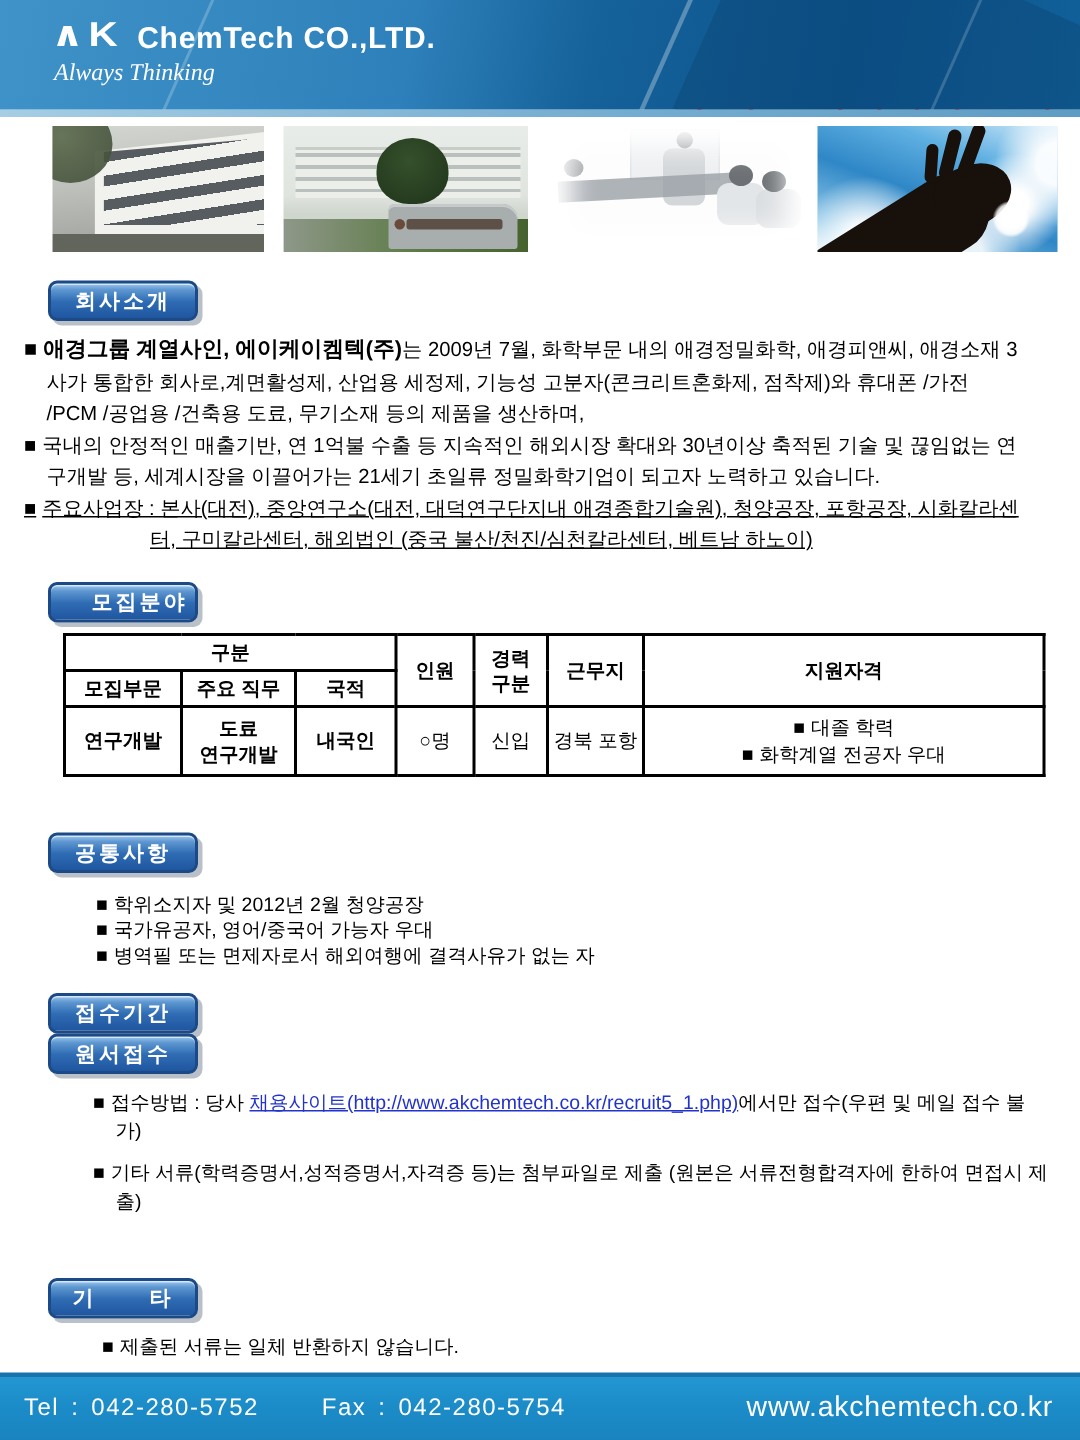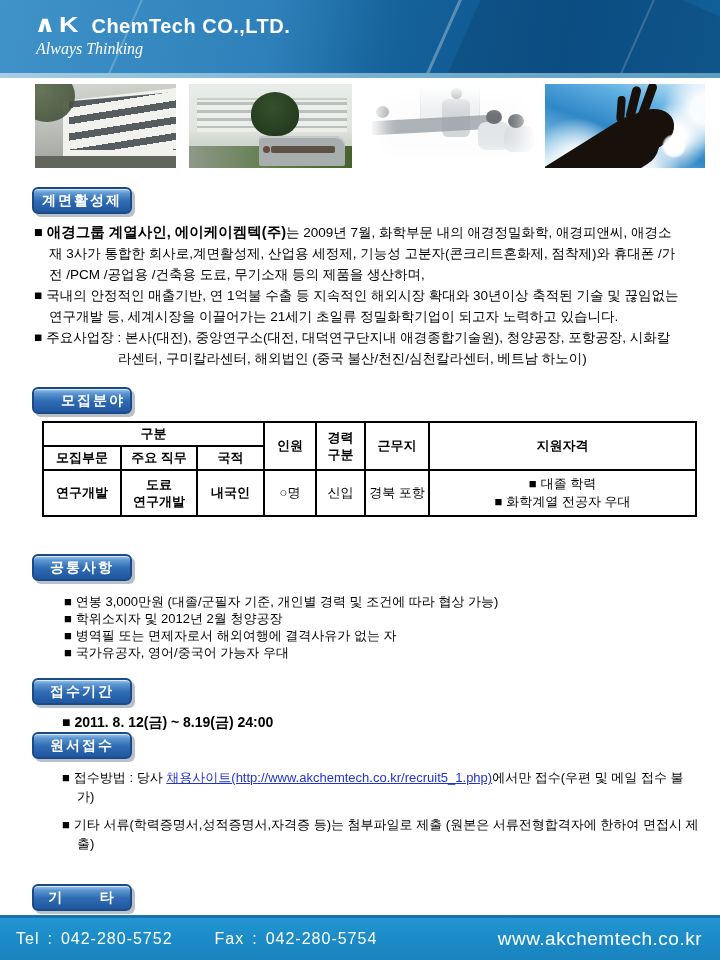--- a/index.html
+++ b/index.html
@@ -93,25 +93,25 @@
   .sec-btn {
     margin-left:32px; width:100px; height:27px; border-radius:6px;
     border:2px solid #1c4a86; display:flex; align-items:center; justify-content:center;
     background:linear-gradient(180deg,#9ec9ef 0%, #5e97d0 18%, #2f6cb4 52%, #1f56a0 100%);
     box-shadow:3px 3px 0 rgba(130,140,155,0.55), inset 0 1px 0 rgba(255,255,255,.6);
     color:#ffffff; font-weight:bold; font-size:14px; letter-spacing:2px; white-space:pre;
   }
 
   
   .sec-body { color:#000; font-size:13.5px; }
-  .company-text { margin:8px 40px 0 34px; line-height:21px; }
+  .company-text { margin:8px 40px 0 16px; line-height:21px; }
   .bullet-line { padding-left:15px; text-indent:-15px; }
   .bullet-line .bl { margin-right:4px; }
   .b-bold { font-weight:bold; font-size:14.5px; }
-  .hang-wide { padding-left:84px; text-indent:-84px; }
+  .hang-wide { padding-left:84px; text-indent:-84px;text-decoration:underline; }
 
   
   table.recruit { border-collapse:collapse; margin:7px 0 0 42px; table-layout:fixed; width:653px; }
   table.recruit th, table.recruit td { border:2px solid #000; font-size:13px; text-align:center; vertical-align:middle; }
   table.recruit th { font-weight:bold; height:24px; }
   td.qual { text-align:left; padding:3px 6px; font-size:12.5px; }
   td.qual .bullet-line { padding-left:13px; text-indent:-13px; line-height:18px; }
   .cell-bold { font-weight:bold; font-size:13.5px; }
   .two-line { line-height:17px; }
   tr.data-row td { height:46px; }
@@ -123,21 +123,21 @@
   .apply-list .bullet-line { margin-top:9px; line-height:19px; }
   .etc-list { margin:4px 40px 0 68px; font-size:13px; }
   .etc-list .bullet-line { margin-top:10px; line-height:18px; }
   a.recruit-link { color:#2233cc; text-decoration:underline; }
 
   .mt-company { margin-top:19px; }
   .mt-recruit { margin-top:18px;padding-left:22px; }
   .mt-common  { margin-top:37px; }
   .mt-period  { margin-top:17px; }
   .mt-apply   { }
-  .mt-etc     { margin-top:31px; }
+  .mt-etc     { margin-top:42px; }
 
   
   .footer {
     position:absolute; left:0; bottom:0; width:720px; height:45px;
     background:linear-gradient(180deg,#2497d2 0%, #1b8cc8 45%, #1a84bf 100%);
     border-top:3px solid #1673ae;
     display:flex; align-items:center; color:#fff;
   }
   .footer .contact { margin-left:16px; font-size:16px; letter-spacing:1px; display:flex; gap:8px; align-items:center; }
   .footer .contact .sep { width:26px; }
@@ -194,21 +194,21 @@
     <div class="photo photo4">
       <div class="p4-arm"></div>
       <div class="p4-palm"></div>
       <div class="p4-f1"></div>
       <div class="p4-f2"></div>
       <div class="p4-f3"></div>
       <div class="p4-sun"></div>
     </div>
   </div>
 
-  <div class="sec-btn mt-company">계면활성제</div>
+  <div class="sec-btn mt-company">회사소개</div>
   <div class="sec-body company-text">
     <div class="bullet-line"><span class="bl b-bold">■</span><span class="b-bold">애경그룹 계열사인, 에이케이켐텍(주)</span><span>는 2009년 7월, 화학부문 내의 애경정밀화학, 애경피앤씨, 애경소재 3사가 통합한 회사로,계면활성제, 산업용 세정제, 기능성 고분자(콘크리트혼화제, 점착제)와 휴대폰 /가전 /PCM /공업용 /건축용 도료, 무기소재 등의 제품을 생산하며,</span></div>
     <div class="bullet-line"><span class="bl">■</span><span>국내의 안정적인 매출기반, 연 1억불 수출 등 지속적인 해외시장 확대와 30년이상 축적된 기술 및 끊임없는 연구개발 등, 세계시장을 이끌어가는 21세기  초일류 정밀화학기업이 되고자 노력하고 있습니다.</span></div>
     <div class="bullet-line hang-wide"><span class="bl">■</span><span>주요사업장 : 본사(대전), 중앙연구소(대전, 대덕연구단지내 애경종합기술원), 청양공장, 포항공장, 시화칼라센터, 구미칼라센터, 해외법인 (중국 불산/천진/심천칼라센터, 베트남 하노이)</span></div>
   </div>
 
   <div class="sec-btn mt-recruit">모집분야</div>
   <table class="recruit">
     <colgroup>
       <col style="width:78px">
@@ -248,28 +248,26 @@
       <td class="qual">
         <div class="bullet-line"><span class="bl">■</span><span>대졸 학력</span></div>
         <div class="bullet-line"><span class="bl">■</span><span>화학계열 전공자 우대</span></div>
       </td>
     </tr>
   </tbody>
     </table>
 
   <div class="sec-btn mt-common">공통사항</div>
   <div class="sec-body common-list">
-    <div class="bullet-line"><span class="bl">■</span><span>연봉 3,000만원  (대졸/군필자 기준, 개인별 경력 및 조건에 따라 협상 가능)</span></div>
     <div class="bullet-line"><span class="bl">■</span><span>학위소지자 및 2012년  2월 청양공장</span></div>
+    <div class="bullet-line"><span class="bl">■</span><span>국가유공자, 영어/중국어 가능자 우대</span></div>
     <div class="bullet-line"><span class="bl">■</span><span>병역필 또는 면제자로서 해외여행에 결격사유가 없는 자</span></div>
-    <div class="bullet-line"><span class="bl">■</span><span>국가유공자, 영어/중국어 가능자 우대</span></div>
   </div>
 
   <div class="sec-btn mt-period">접수기간</div>
-  <div class="sec-body period-line bullet-line"><span class="bl">■</span><span>2011. 8. 12(금) ~ 8.19(금) 24:00</span></div>
 
   <div class="sec-btn mt-apply">원서접수</div>
   <div class="sec-body apply-list">
     <div class="bullet-line"><span class="bl">■</span><span>접수방법 : 당사 </span><a href="#" class="recruit-link">채용사이트(http://www.akchemtech.co.kr/recruit5_1.php)</a><span>에서만 접수(우편 및 메일 접수 불가)</span></div>
     <div class="bullet-line"><span class="bl">■</span><span>기타 서류(학력증명서,성적증명서,자격증 등)는 첨부파일로 제출 (원본은 서류전형합격자에 한하여 면접시 제출)</span></div>
   </div>
 
   <div class="sec-btn mt-etc">기      타</div>
   <div class="sec-body etc-list">
     <div class="bullet-line"><span class="bl">■</span><span>제출된 서류는 일체 반환하지 않습니다.</span></div>

